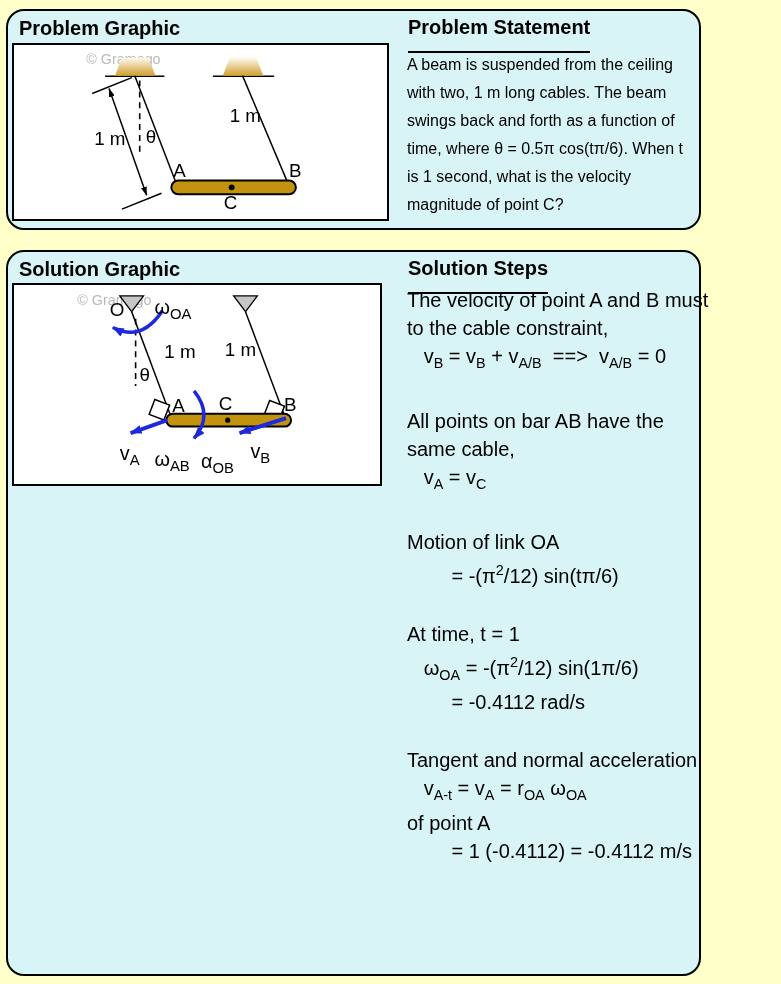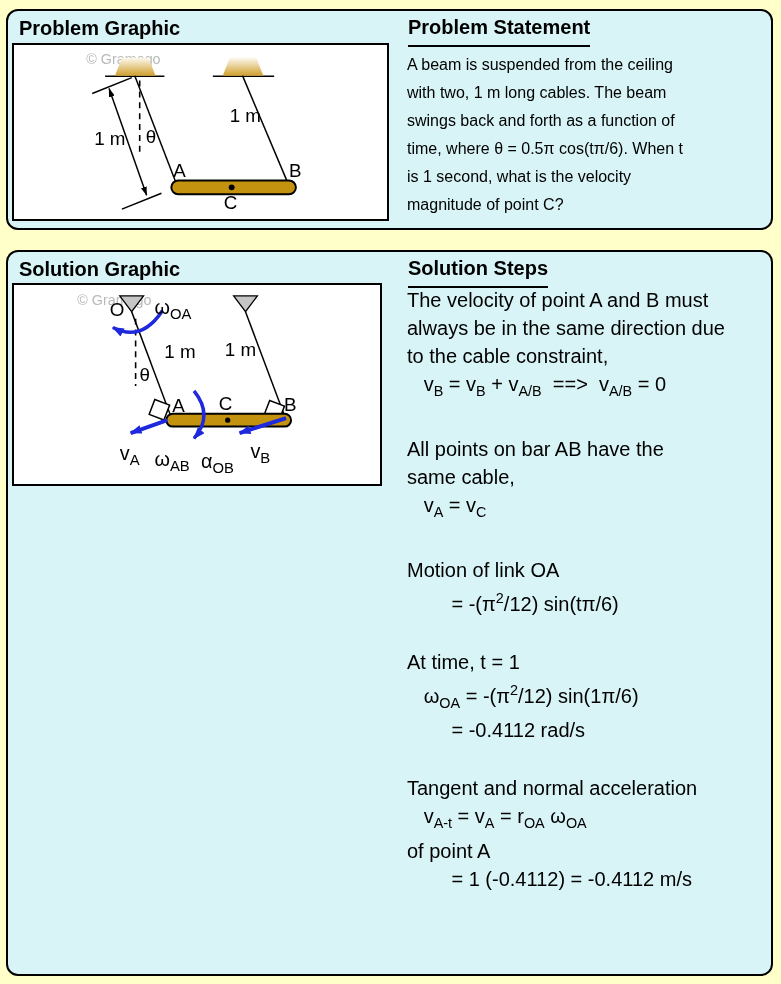--- a/index.html
+++ b/index.html
@@ -5,33 +5,33 @@
   :root{
     --page-bg:#FFFFC9; --panel-bg:#D8F4F6; --accent-blue:#1E28DC;
     --result-red:#FF0000; --beam-gold:#C3920F; --watermark:#B9B9B9;
   }
   html,body{margin:0;padding:0;}
   body{
     width:781px;height:984px;position:relative;background:var(--page-bg);
     font-family:"Liberation Sans","DejaVu Sans",sans-serif;color:#000;overflow:hidden;
   }
   .panel{
-    position:absolute;left:6px;width:767px;background:var(--panel-bg);
-    border:2px solid #000;border-radius:12px;box-sizing:border-box;
+    position:absolute;left:6px;width:695px;background:var(--panel-bg);
+    border:2px solid #000;border-radius:18px;box-sizing:border-box;
   }
   .panel-problem{top:9px;height:221px;}
   .panel-solution{top:250px;height:726px;}
   .panel-title{position:absolute;left:11px;top:6px;font-size:20px;font-weight:bold;}
   .gbox{position:absolute;background:#fff;border:2px solid #000;box-sizing:border-box;}
   .gbox-problem{left:4px;top:32px;width:377px;height:178px;}
   .gbox-solution{left:4px;top:31px;width:370px;height:203px;}
   .gbox svg{display:block;}
   .col-title{
     position:absolute;left:400px;top:5px;font-size:20px;font-weight:bold;
-    border-bottom:2px solid #000;padding-bottom:6px;
+    border-bottom:2px solid #000;padding-bottom:12px;
   }
   .statement{position:absolute;left:399px;top:40px;width:362px;font-size:16px;line-height:28px;}
   .steps{position:absolute;left:399px;top:34px;width:366px;font-size:20px;line-height:28px;}
   .para{margin-top:30px;}
   .para:first-child{margin-top:0;}
   .line{white-space:pre;}
   sub{font-size:0.72em;}
   sup{font-size:0.72em;}
   svg text{font-family:"Liberation Sans","DejaVu Sans",sans-serif;fill:#000;font-size:19px;}
   svg .wm{font-size:14.5px;fill:var(--watermark);}
@@ -132,21 +132,20 @@
       <text x="141" y="183"><tspan class="lbl-base">ω</tspan><tspan class="lbl-sub" dy="5">AB</tspan></text>
       <text x="188" y="185"><tspan class="lbl-base">α</tspan><tspan class="lbl-sub" dy="5">OB</tspan></text>
       <text x="238" y="175"><tspan class="lbl-base">v</tspan><tspan class="lbl-sub" dy="5">B</tspan></text>
     </svg>
   </div>
 
   <div class="col-title">Solution Steps</div>
   <div class="steps">
       <div class="para">
         <div class="line">The velocity of point A and B must</div>
-        <div class="line">always be in the same direction due</div>
         <div class="line">to the cable constraint,</div>
         <div class="line">   v<sub>B</sub> = v<sub>B</sub> + v<sub>A/B</sub>  ==&gt;  v<sub>A/B</sub> = 0</div>
       </div>
       <div class="para">
         <div class="line">All points on bar AB have the</div>
         <div class="line">same cable,</div>
         <div class="line">   v<sub>A</sub> = v<sub>C</sub></div>
       </div>
       <div class="para">
         <div class="line">Motion of link OA</div>

